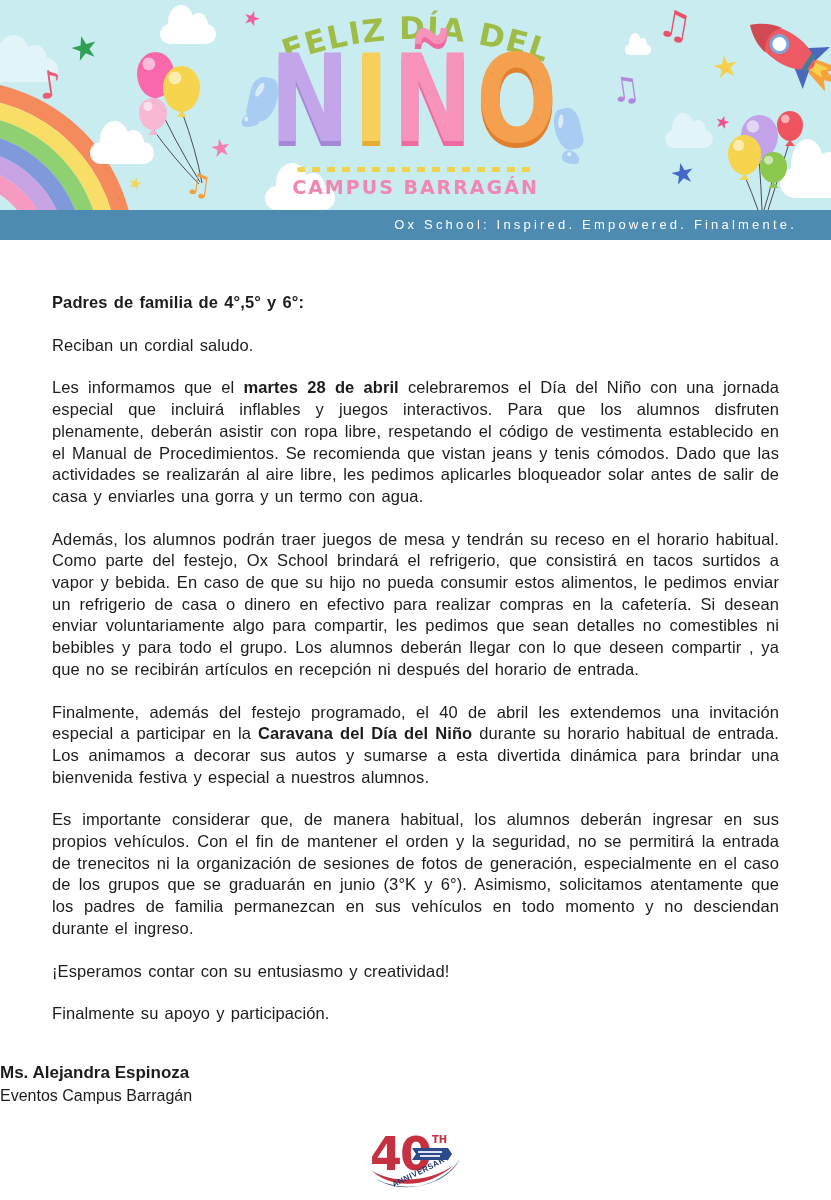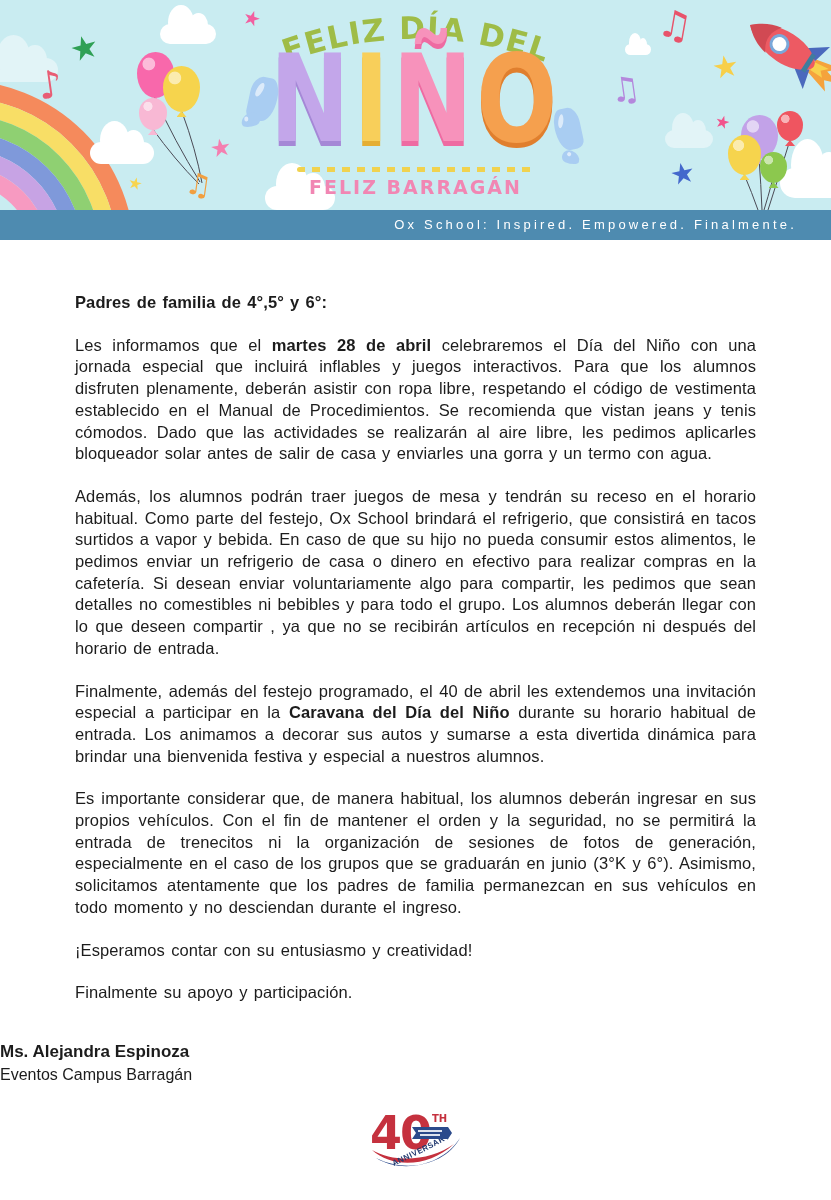--- a/index.html
+++ b/index.html
@@ -48,21 +48,21 @@
 
   .campus-subtitle { position:absolute; top:176px; left:0; right:0; text-align:center;
                 font-family:"DejaVu Sans", sans-serif; font-weight:bold; font-size:19px;
                 letter-spacing:2px; color:#f186b3; }
 
   
   .motto-banner { height:30px; background:#4e8bb0; color:#fff; text-align:right;
                   padding-right:34px; font-size:13px; letter-spacing:3.2px; line-height:30px; }
 
   
-  .letter { padding:52px 75px 0; color:#1c1c1c; font-size:16.5px; line-height:21.7px;
+  .letter { padding:52px 52px 0; color:#1c1c1c; font-size:16.5px; line-height:21.7px;
             text-align:justify; letter-spacing:.1px; word-spacing:1.5px; }
   .letter p { margin:0 0 21px 0; }
   .letter .b { font-weight:bold; }
 
   
   .signature { text-align:left; margin-top:38px; color:#1c1c1c; }
   .sig-name { font-weight:bold; font-size:17px; }
   .sig-role { font-size:16px; margin-top:4px; }
   .logo-wrap { width:96px; margin:24px auto 0; }
 </style>
@@ -141,29 +141,30 @@
   <svg class="arc-svg" width="310" height="76" viewBox="0 0 310 76">
     <defs>
         <path id="arcPath" d="M10 64 Q 155 6 300 64"></path>
       </defs>
     <text class="arc-text"><textPath href="#arcPath" startOffset="50%" text-anchor="middle">FELIZ DÍA DEL</textPath></text>
   </svg>
 
   <div class="main-title"><span class="title-letter" style="color: rgb(195, 166, 234); text-shadow: rgb(165, 136, 214) 0px 5px 0px;">N</span><span class="title-letter" style="color: rgb(248, 207, 90); text-shadow: rgb(229, 174, 51) 0px 5px 0px;">I</span><span class="title-letter" style="color: rgb(247, 146, 187); text-shadow: rgb(238, 107, 162) 0px 5px 0px;">Ñ</span><span class="title-letter" style="color: rgb(245, 160, 78); text-shadow: rgb(224, 127, 46) 0px 5px 0px;">O</span></div>
 
   <div class="dashed-divider"></div>
-  <div class="campus-subtitle">FELIZ BARRAGÁN</div>
+  <div class="campus-subtitle">CAMPUS BARRAGÁN</div>
 </div>
 
 <div class="motto-banner">
   <span>Ox School: Inspired. Empowered. Finalmente.</span>
 </div>
 
 <div class="letter">
     <p><span class="b">Padres de familia de 4°,5° y 6°:</span></p>
+    <p><span>Reciban un cordial saludo.</span></p>
     <p><span>Les informamos que el </span><span class="b">martes 28 de abril</span><span> celebraremos el Día del Niño con una jornada especial que incluirá inflables y juegos interactivos. Para que los alumnos disfruten plenamente, deberán asistir con ropa libre, respetando el código de vestimenta establecido en el Manual de Procedimientos. Se recomienda que vistan jeans y tenis cómodos. Dado que las actividades se realizarán al aire libre, les pedimos aplicarles bloqueador solar antes de salir de casa y enviarles una gorra y un termo con agua.</span></p>
     <p><span>Además, los alumnos podrán traer juegos de mesa y tendrán su receso en el horario habitual. Como parte del festejo, Ox School brindará el refrigerio, que consistirá en tacos surtidos a vapor y bebida. En caso de que su hijo no pueda consumir estos alimentos, le pedimos enviar un refrigerio de casa o dinero en efectivo para realizar compras en la cafetería. Si desean enviar voluntariamente algo para compartir, les pedimos que sean detalles no comestibles ni bebibles y para todo el grupo. Los alumnos deberán llegar con lo que deseen compartir , ya que no se recibirán artículos en recepción ni después del horario de entrada.</span></p>
     <p><span>Finalmente, además del festejo programado, el 40 de abril les extendemos una invitación especial a participar en la </span><span class="b">Caravana del Día del Niño</span><span> durante su horario habitual de entrada. Los animamos a decorar sus autos y sumarse a esta divertida dinámica para brindar una bienvenida festiva y especial a nuestros alumnos.</span></p>
     <p><span>Es importante considerar que, de manera habitual, los alumnos deberán ingresar en sus propios vehículos. Con el fin de mantener el orden y la seguridad, no se permitirá la entrada de trenecitos ni la organización de sesiones de fotos de generación, especialmente en el caso de los grupos que se graduarán en junio (3°K y 6°). Asimismo, solicitamos atentamente que los padres de familia permanezcan en sus vehículos en todo momento y no desciendan durante el ingreso.</span></p>
     <p><span>¡Esperamos contar con su entusiasmo y creatividad!</span></p>
     <p><span>Finalmente su apoyo y participación.</span></p>
   </div>
 
 <div class="signature">
   <div class="sig-name">Ms. Alejandra Espinoza</div>

